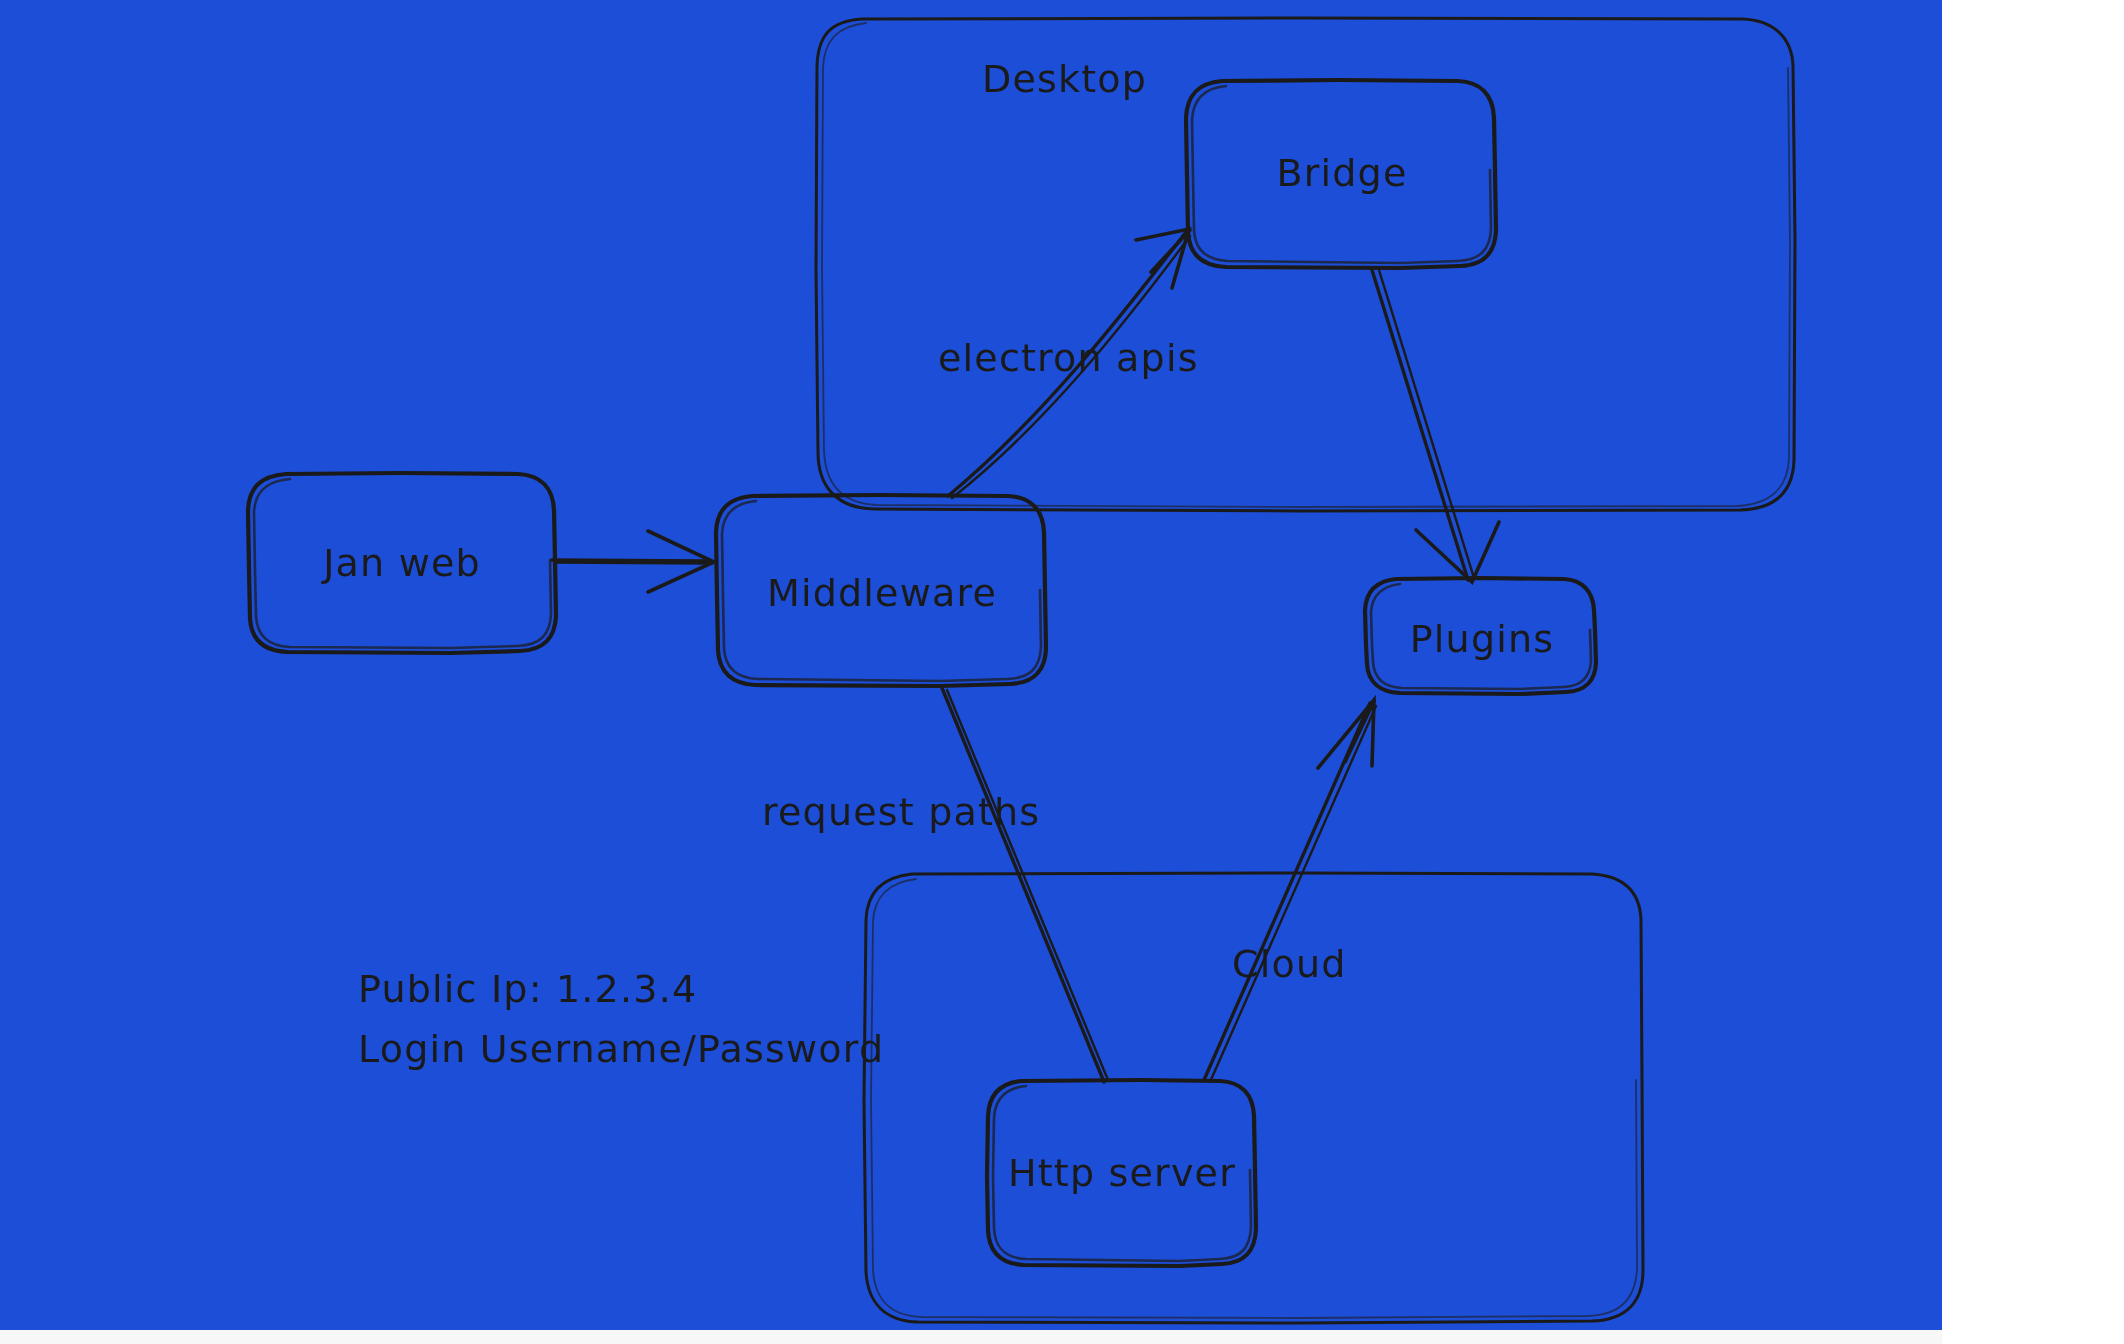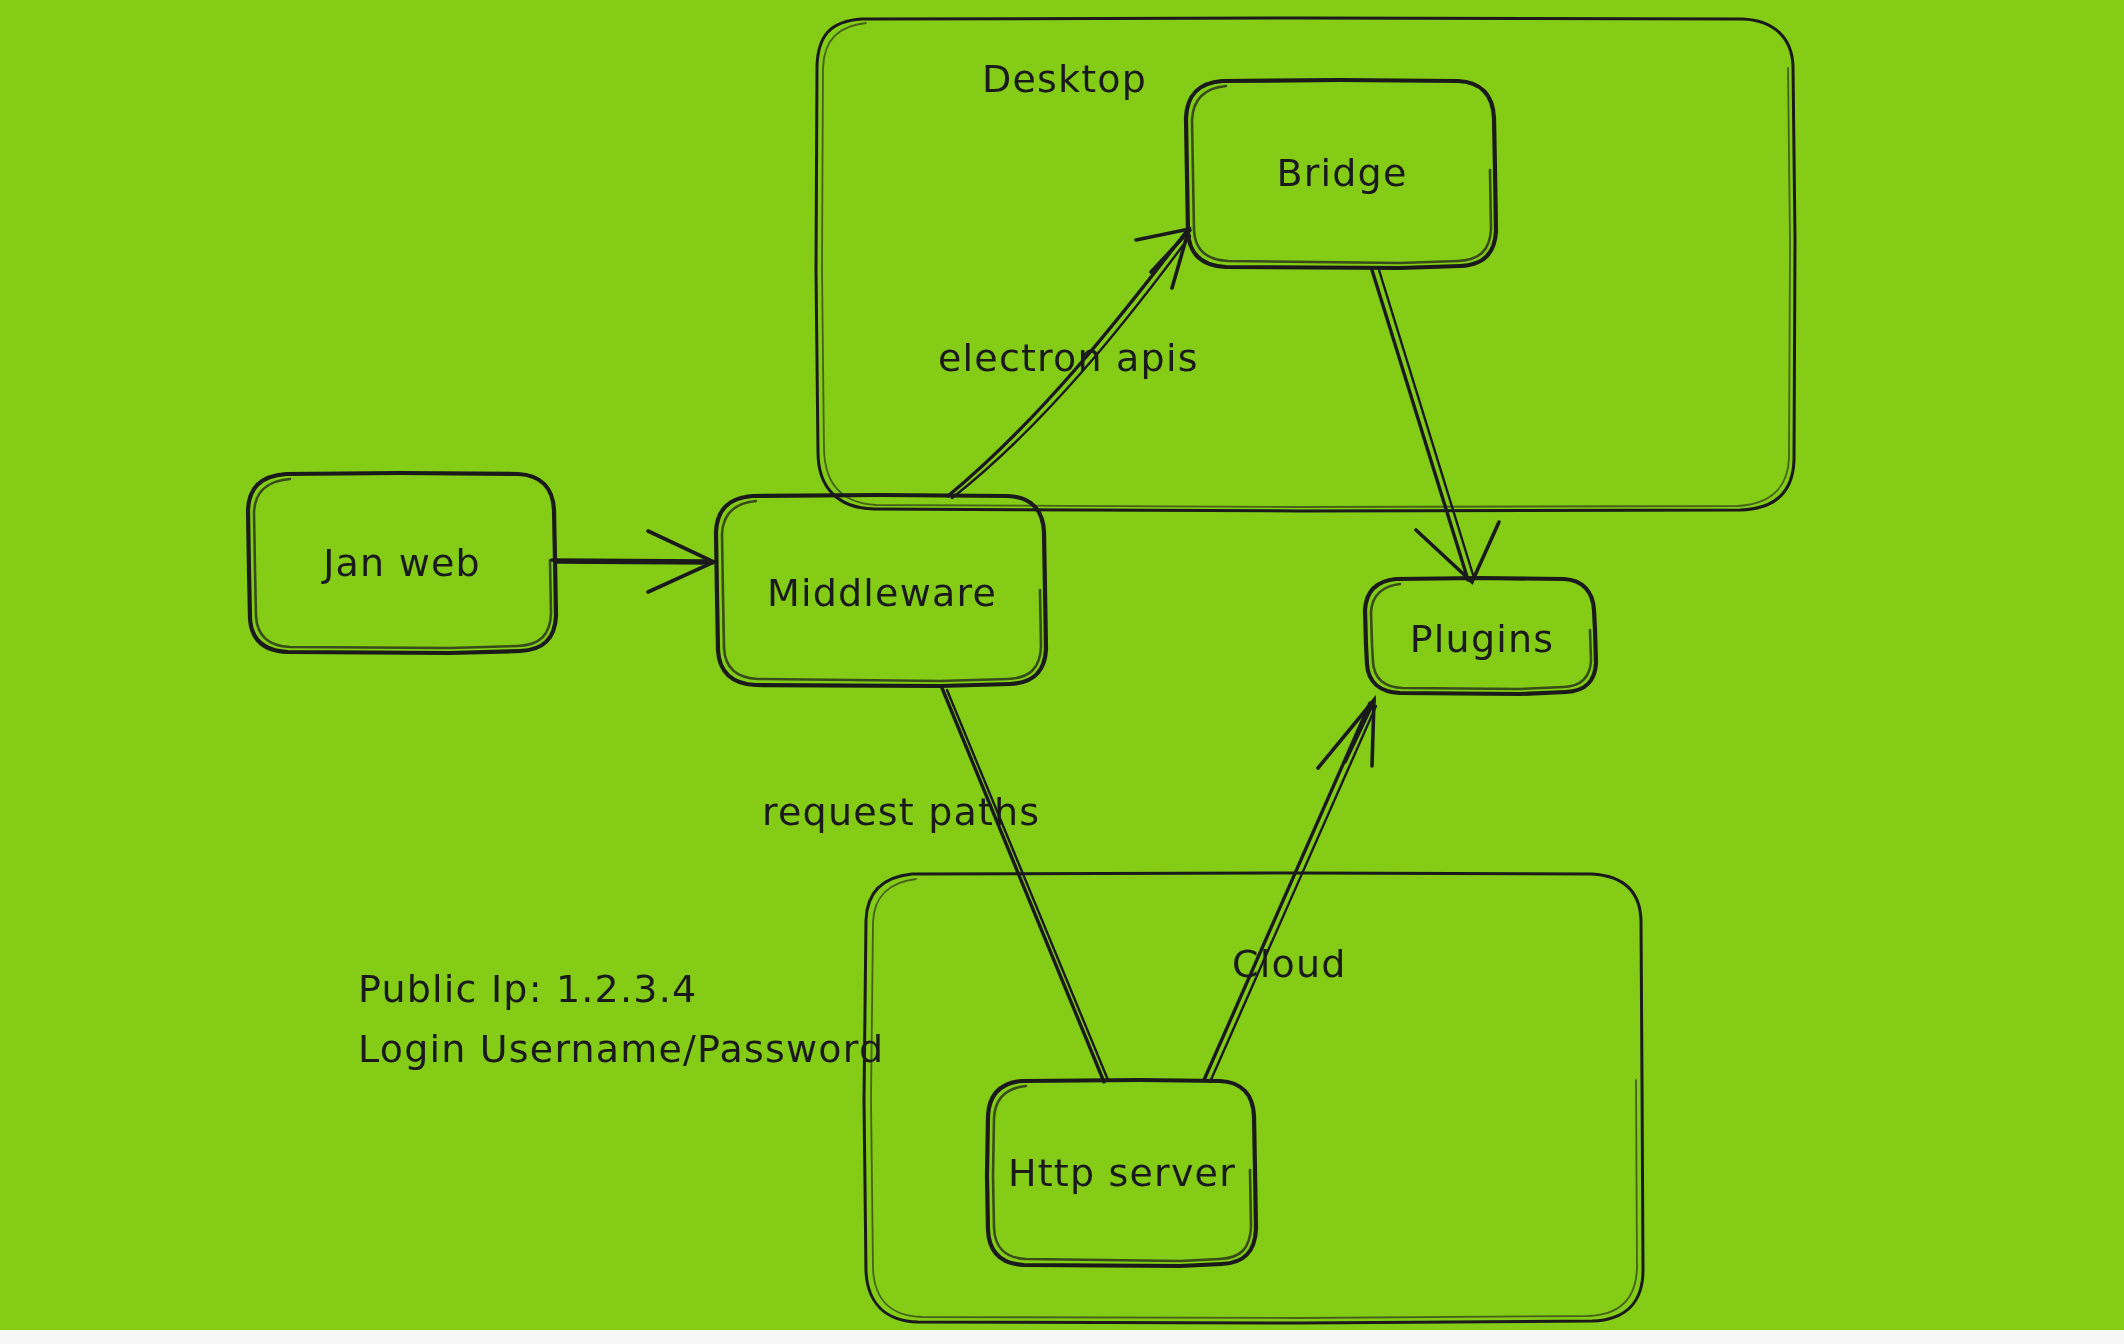--- a/index.html
+++ b/index.html
@@ -6,23 +6,23 @@
   html, body {
     margin: 0;
     padding: 0;
     background: #ffffff;
   }
   body {
     font-family: "DejaVu Sans", sans-serif;
   }
   #canvas {
     position: relative;
-    width: 2124px;
+    width: 1942px;
     height: 1344px;
-    background: #84cc16;
+    background: #1d4ed8;
     overflow: hidden;
   }
   #canvas svg.layer {
     position: absolute;
     inset: 0;
     width: 2124px;
     height: 1344px;
   }
   .bottom-strip {
     position: absolute;

